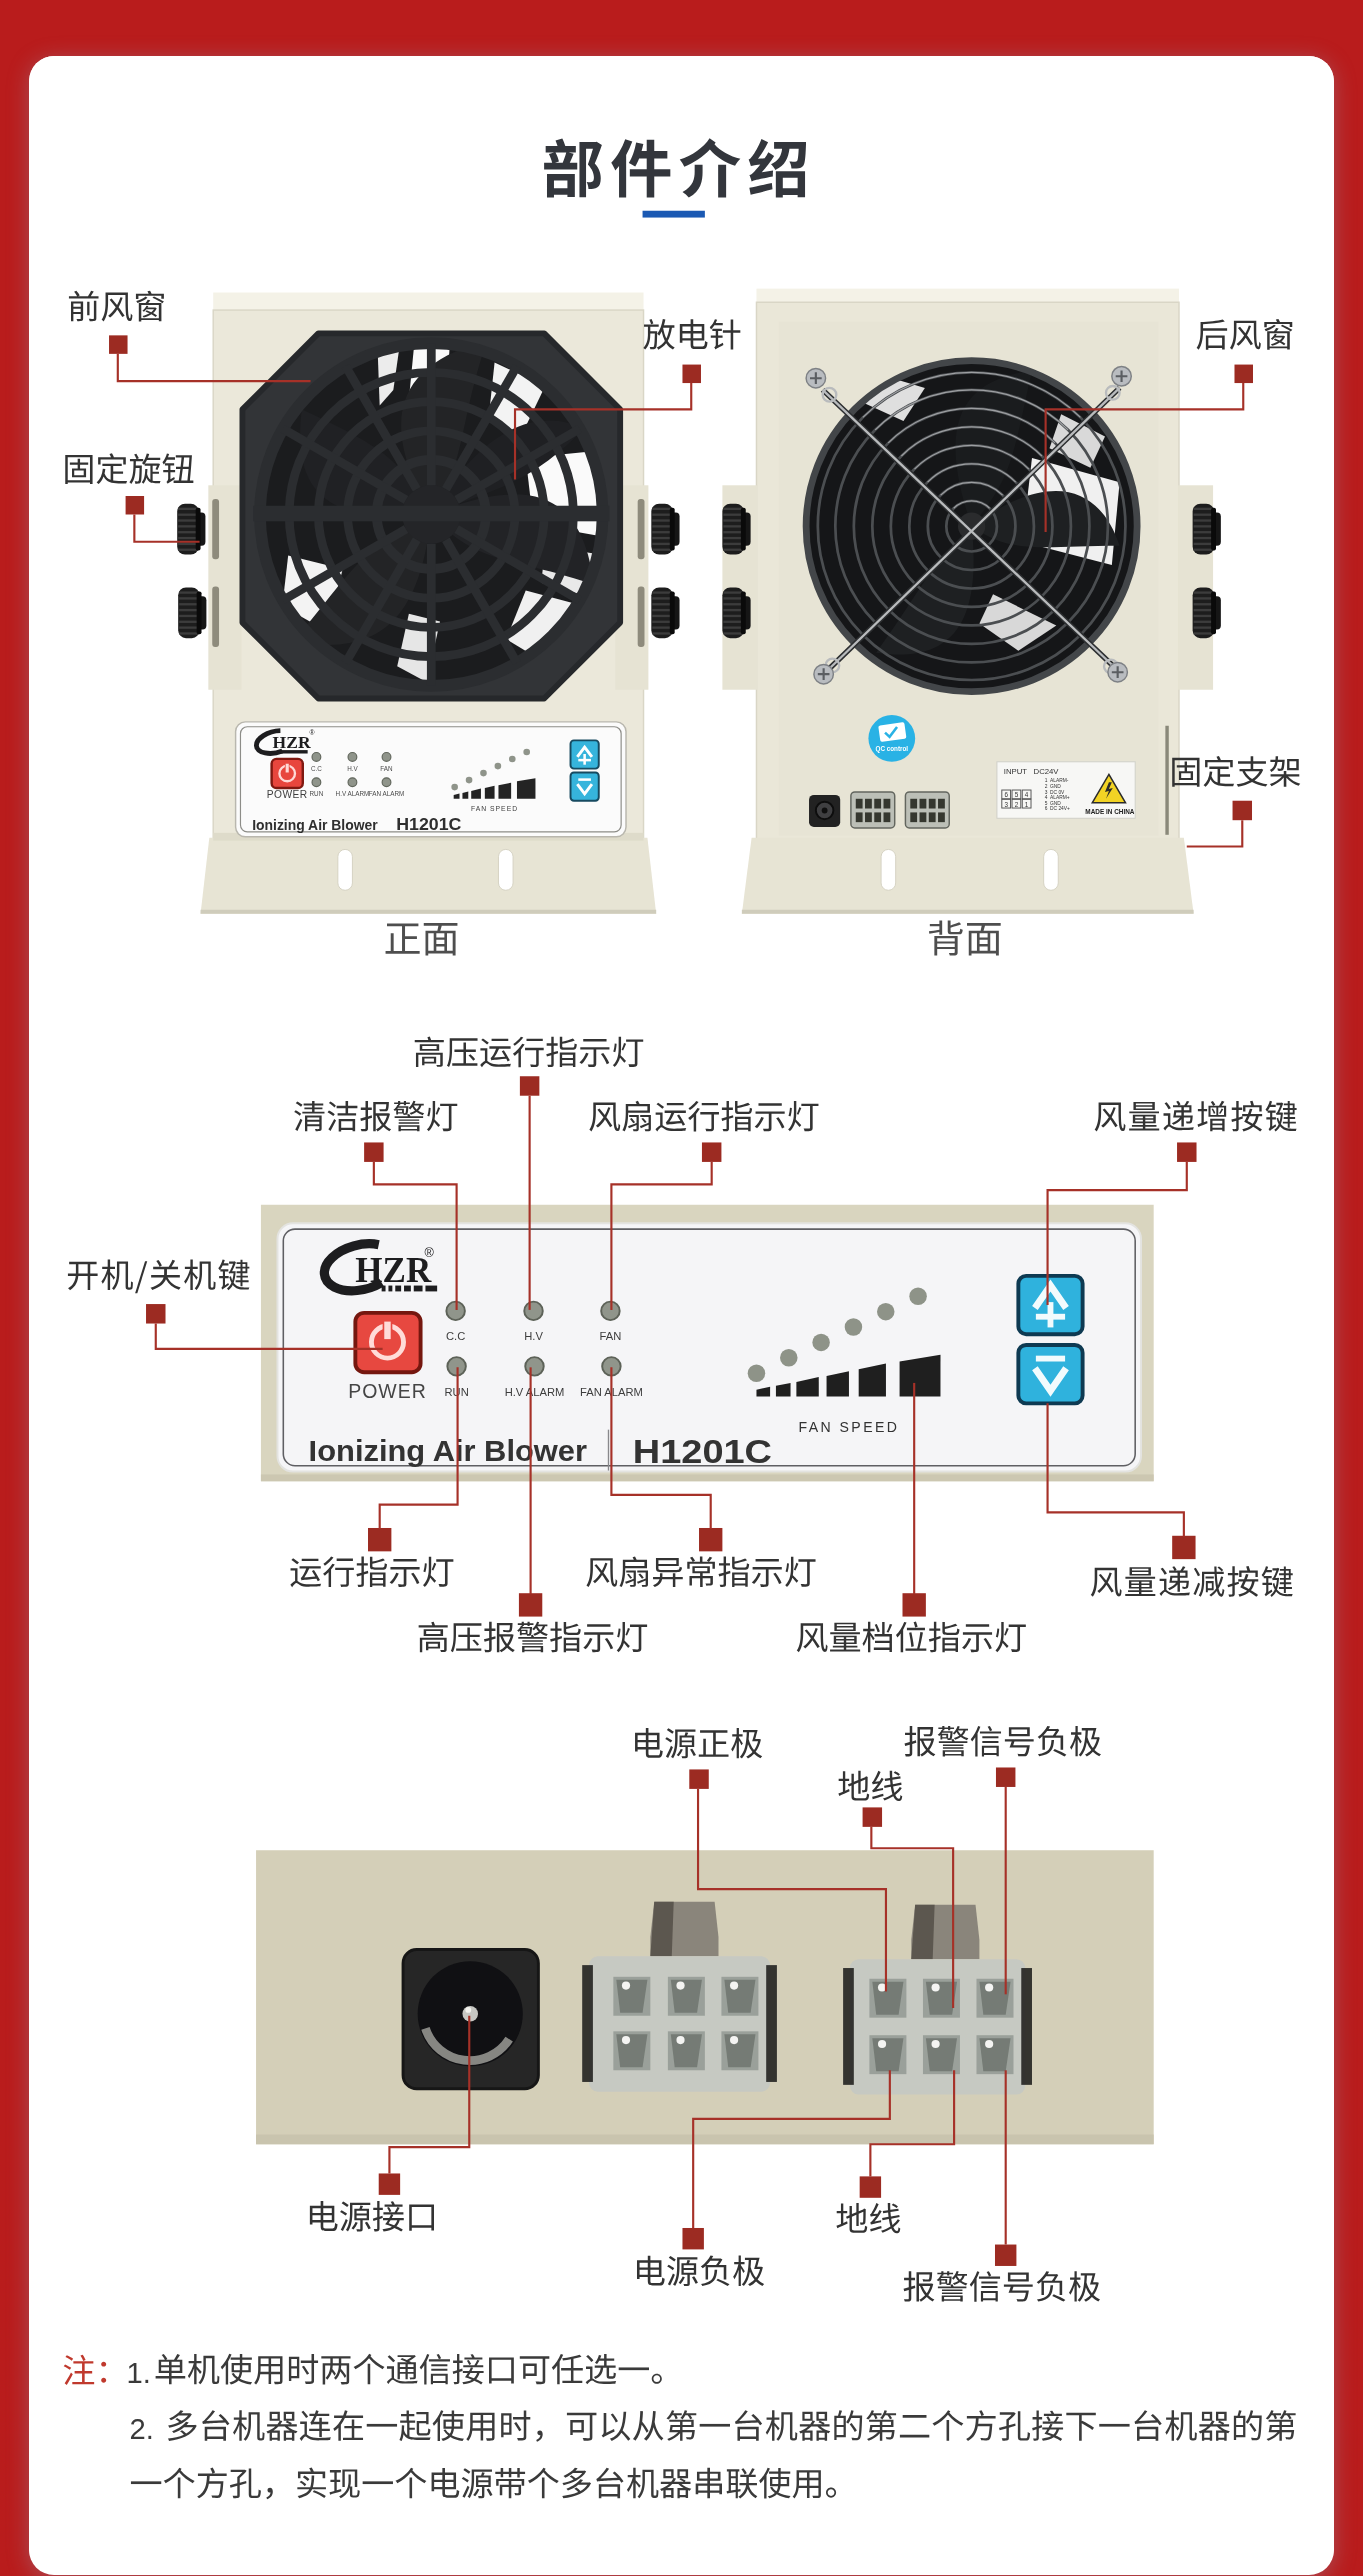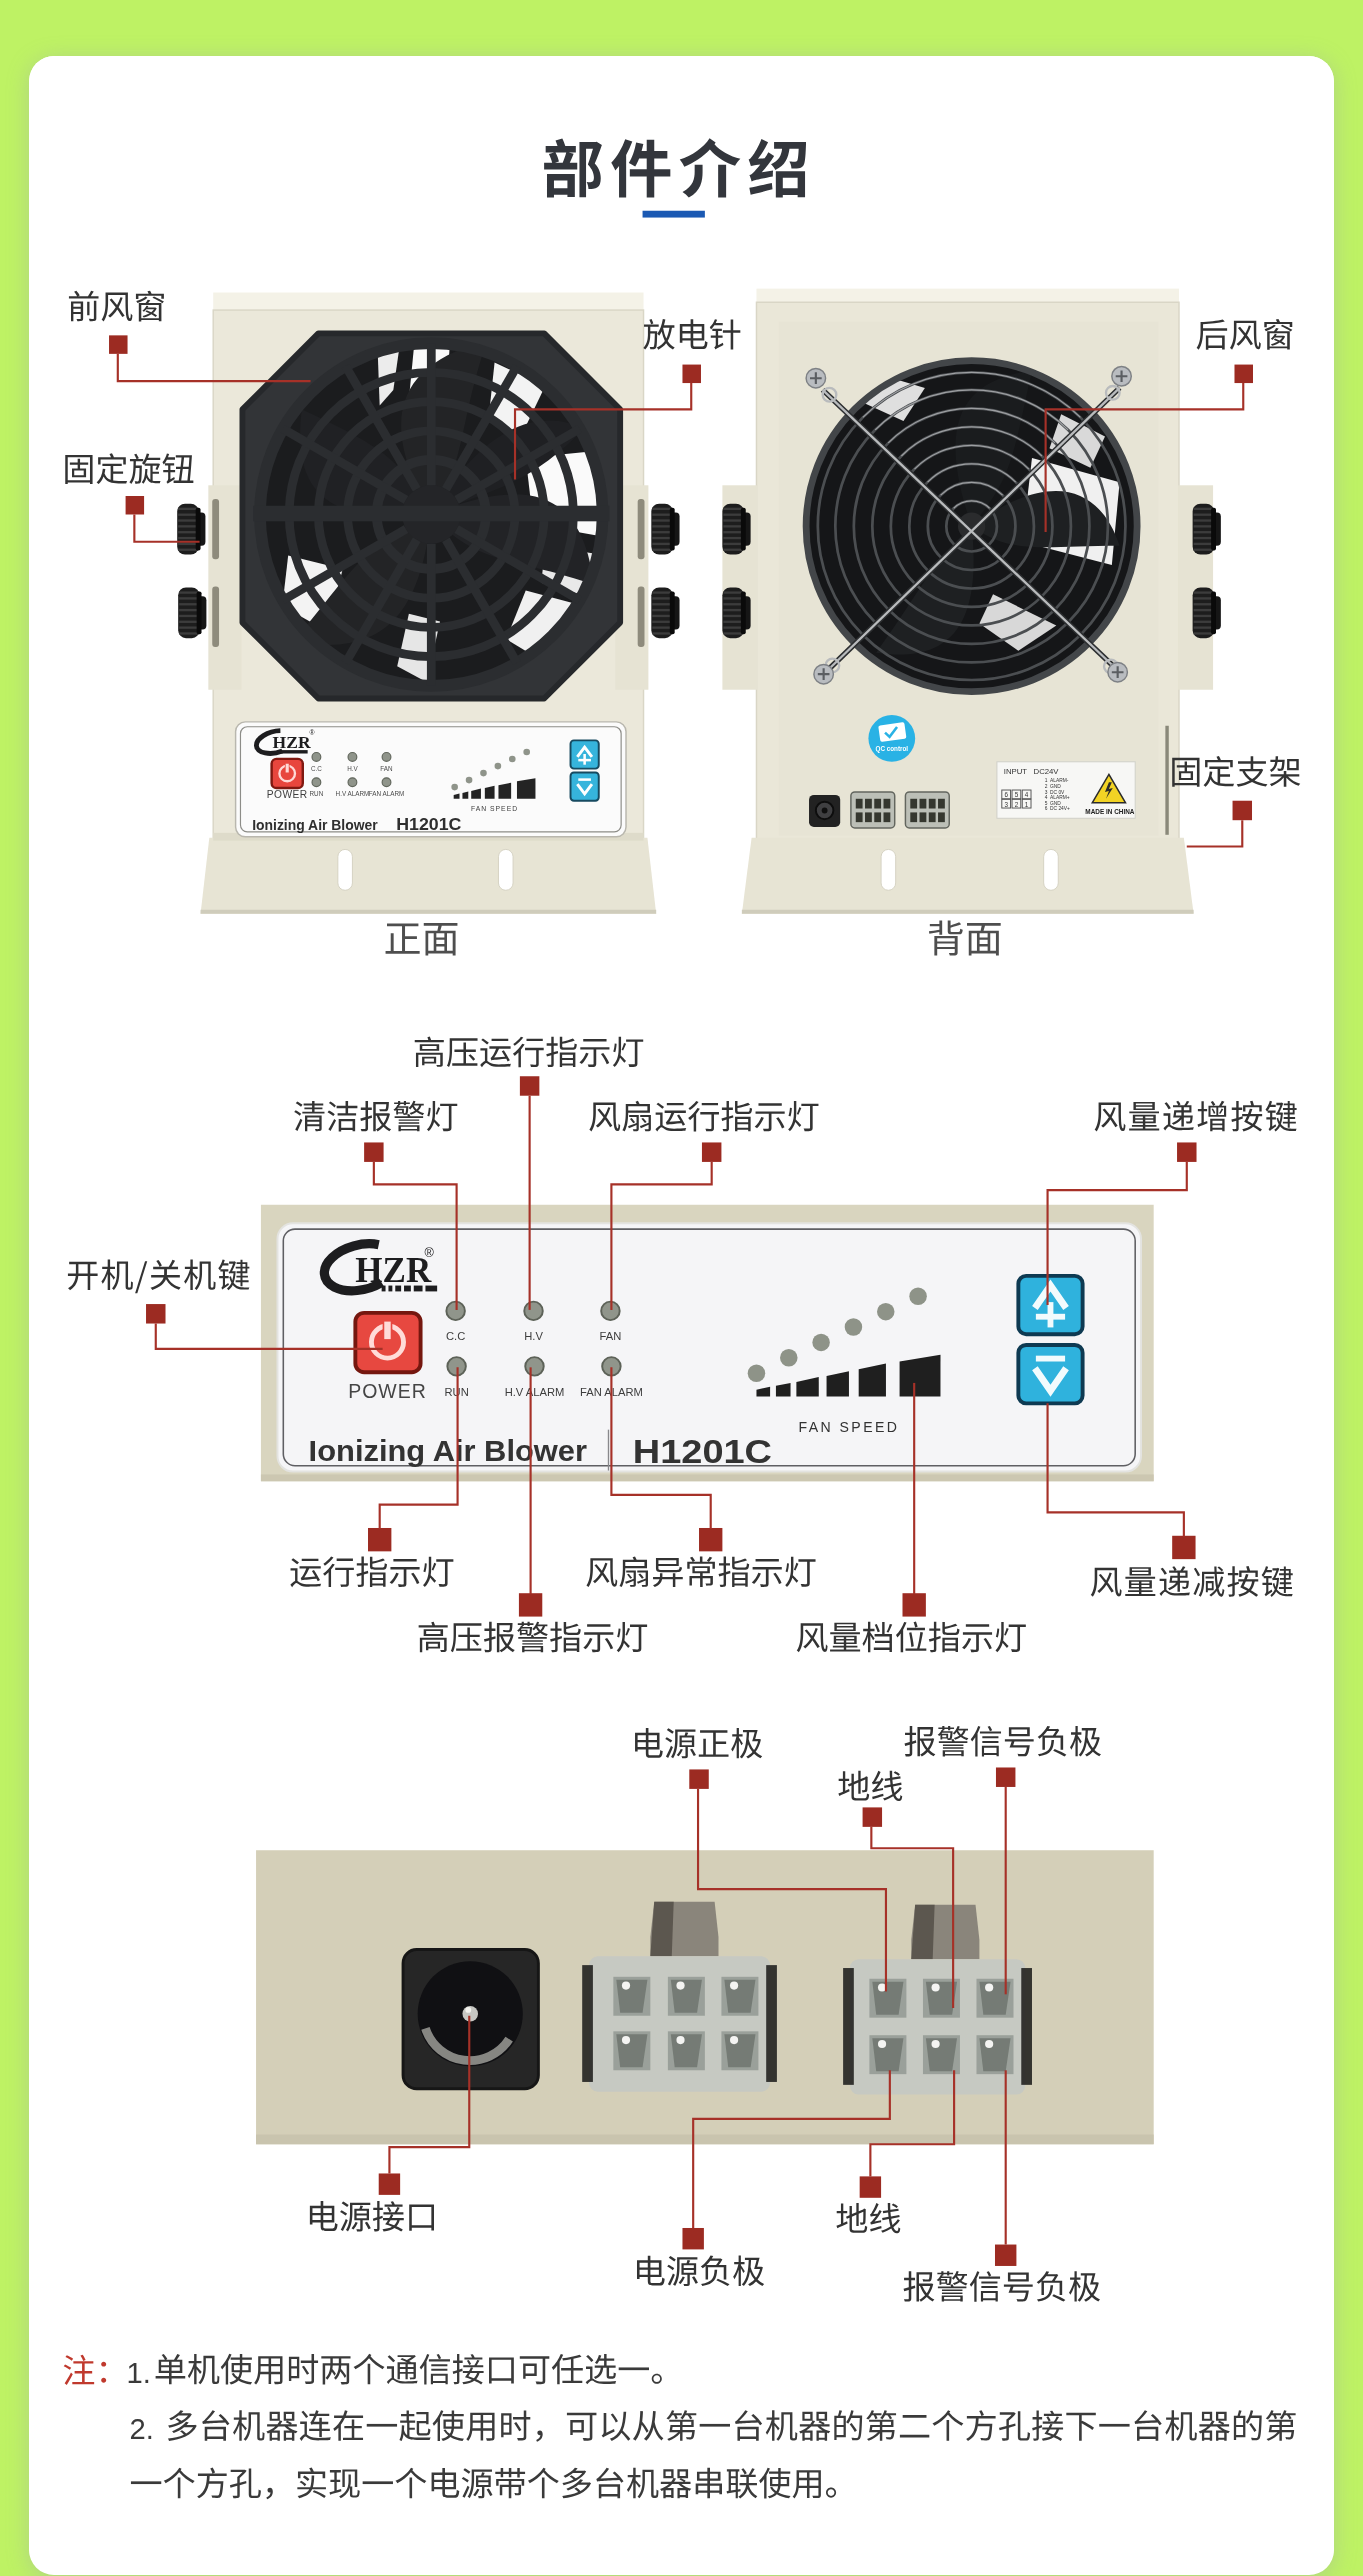--- a/index.html
+++ b/index.html
@@ -1,15 +1,15 @@
 <!DOCTYPE html>
 <html><head><meta charset="utf-8"><style>
 html,body{margin:0;padding:0;background:#eef0f5;}
 svg{position:absolute;left:0;top:0;}
-#page{position:relative;width:1363px;height:2576px;background:#bef264;overflow:hidden;font-family:"Liberation Sans",sans-serif;}
+#page{position:relative;width:1363px;height:2576px;background:#b91c1c;overflow:hidden;font-family:"Liberation Sans",sans-serif;}
 #card{position:absolute;left:29px;top:56px;width:1305px;height:2519px;border-radius:25px;background:#ffffff;box-shadow:0 3.9px 21.4px rgba(150,160,185,0.38);}
 </style></head><body>
 <div id="page">
     <div id="card"></div>
 <svg width="1363" height="2576" viewBox="0 0 1400 2645" font-family="Liberation Sans,sans-serif">
 <defs>
         <path id="g0" d="M609 802V-84H715V694H826C804 617 772 515 744 442C820 362 841 290 841 235C841 201 835 176 818 166C808 160 795 157 782 156C766 156 747 156 725 159C743 127 752 78 754 47C781 46 809 47 831 50C857 53 880 60 898 74C935 100 951 149 951 221C951 286 936 366 855 456C893 543 935 658 969 755L885 807L868 802ZM225 632H397C384 582 362 518 340 470H216L280 488C271 528 250 586 225 632ZM225 827C236 801 248 768 257 739H67V632H202L119 611C141 568 162 511 171 470H42V362H574V470H454C474 513 495 565 516 614L435 632H551V739H382C371 774 352 821 334 858ZM88 290V-88H200V-43H416V-83H535V290ZM200 61V183H416V61Z"></path>
         <path id="g1" d="M316 365V248H587V-89H708V248H966V365H708V538H918V656H708V837H587V656H505C515 694 525 732 533 771L417 794C395 672 353 544 299 465C328 453 379 425 403 408C425 444 446 489 465 538H587V365ZM242 846C192 703 107 560 18 470C39 440 72 375 83 345C103 367 123 391 143 417V-88H257V595C295 665 329 738 356 810Z"></path>
         <path id="g2" d="M632 438V-90H760V438ZM255 436V325C255 220 236 93 60 -1C92 -21 140 -63 161 -91C360 21 382 188 382 322V436ZM494 863C402 716 208 578 16 520C43 489 73 439 89 405C237 463 388 564 499 680C601 561 743 467 903 419C921 454 960 506 989 533C819 573 662 662 573 767L592 794Z"></path>
         <path id="g3" d="M31 68 52 -45C152 -20 281 12 403 44L392 143C259 114 121 85 31 68ZM57 413C74 421 100 428 206 440C168 389 134 350 116 334C82 298 59 277 32 271C45 242 62 191 67 169C94 185 138 197 409 248C407 272 408 316 412 346L230 315C302 394 372 485 429 577L336 639C318 605 297 572 276 540L170 531C231 610 289 706 332 797L225 850C183 734 107 611 83 580C60 548 42 527 20 522C33 491 51 436 57 413ZM456 334V-89H568V-48H806V-85H925V334ZM568 60V227H806V60ZM428 802V693H557C543 585 506 499 379 445C404 424 436 382 448 354C608 426 656 545 675 693H823C817 564 809 510 797 495C788 486 779 483 764 483C747 483 711 484 673 487C692 457 705 411 707 377C753 376 797 376 823 380C854 385 875 394 896 419C922 452 932 541 940 757C941 772 941 802 941 802Z"></path>

